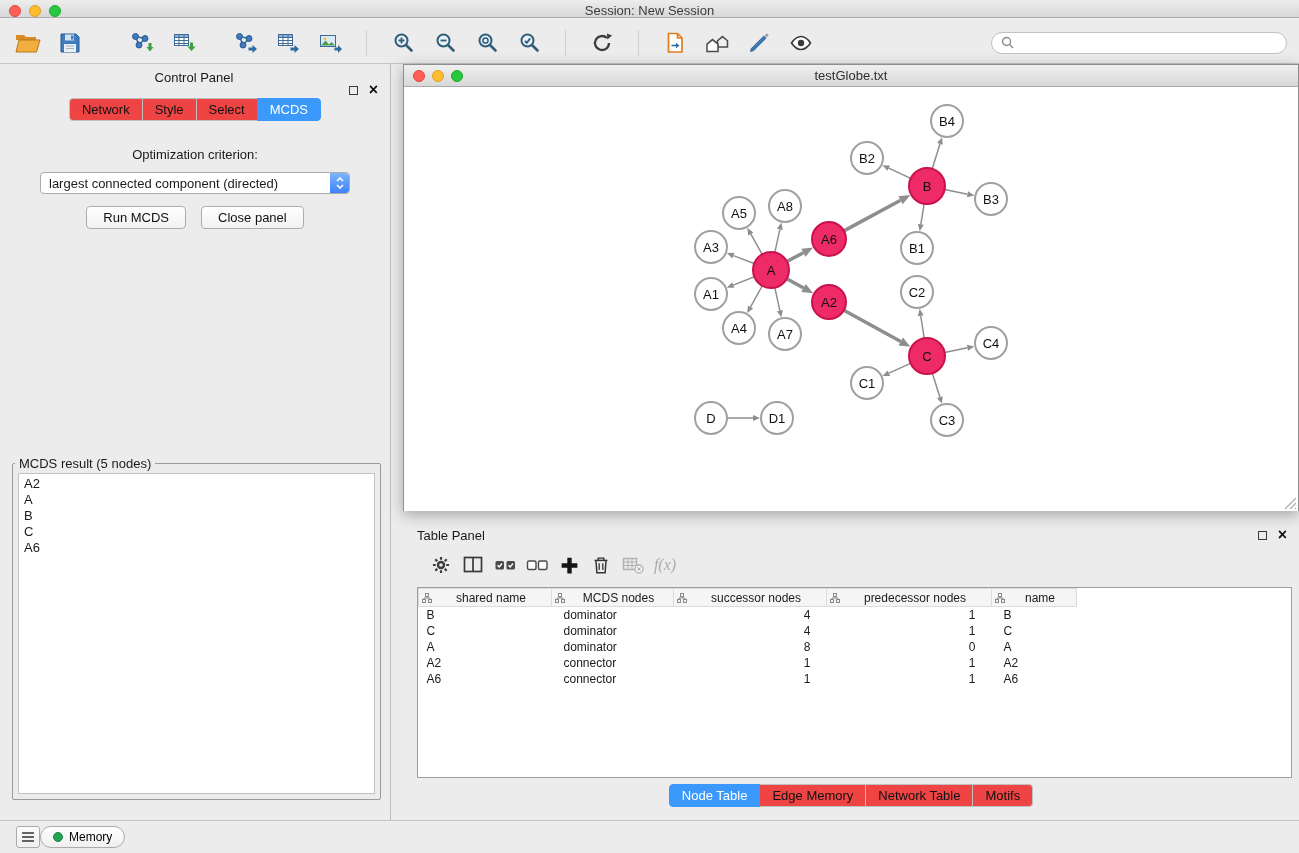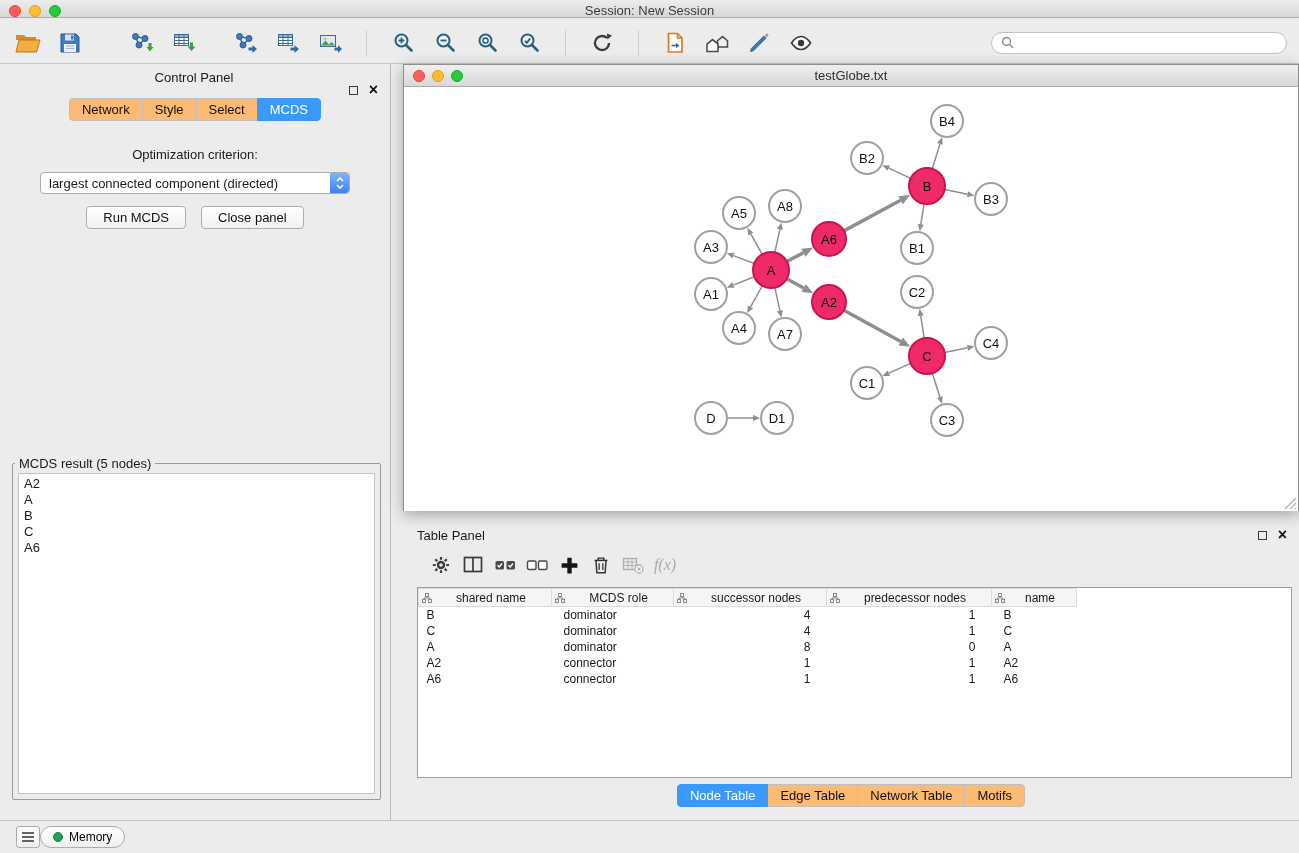--- a/index.html
+++ b/index.html
@@ -31,21 +31,21 @@
   .searchbox input{border:none;outline:none;flex:1;font-size:12px;background:transparent;}
 
   
   .control-panel{position:absolute;top:64px;left:0;width:391px;bottom:33px;
     border-right:1px solid #BDBDBD;background:#ECECEC;}
   .cp-header{height:26px;display:flex;align-items:center;padding:6px 12px 0 10px;font-size:13px;flex-direction:column;}
   .panel-btns{margin-left:auto;display:flex;gap:11px;align-items:center;}
   .float-box{width:9px;height:9px;border:1.5px solid #3A3A3A;display:inline-block;}
   .close-x{font-size:16px;font-weight:900;color:#111;line-height:10px;}
   .seg-tabs{display:flex;justify-content:center;margin-top:8px;}
-  .seg-tab{border:1px solid #BFBFBF;margin-left:-1px;padding:3px 12px;background:#fdba74;
+  .seg-tab{border:1px solid #BFBFBF;margin-left:-1px;padding:3px 12px;background:#ef4444;
     font-size:13px;color:#111;}
   .seg-tab:first-child{border-radius:4px 0 0 4px;margin-left:0;}
   .seg-tab:last-child{border-radius:0 4px 4px 0;}
   .seg-tab.active{background:#3B99FC;border-color:#3B99FC;color:#FFF;position:relative;}
   .opt-label{text-align:center;margin-top:26px;font-size:13px;}
   .dropdown{width:310px;margin:10px auto 0;height:22px;border:1px solid #ACACAC;border-radius:4px;
     background:#FFF;display:flex;align-items:center;overflow:hidden;}
   .dropdown-text{flex:1;font-size:13px;padding-left:8px;white-space:nowrap;}
   .dropdown-stepper{width:19px;align-self:stretch;
     background:linear-gradient(#7CB5FC,#3D82F7);display:flex;flex-direction:column;
@@ -516,21 +516,21 @@
                   </div>
                 </th>
               <th>
                   <div class="th-inner">
                 <svg width="10" height="10" viewBox="0 0 10 10">
                       <rect x="3.5" y="0.5" width="3" height="3" fill="none" stroke="#8A8A8A"></rect>
                       <rect x="0.5" y="6.5" width="3" height="3" fill="none" stroke="#8A8A8A"></rect>
                       <rect x="6.5" y="6.5" width="3" height="3" fill="none" stroke="#8A8A8A"></rect>
                       <path d="M5 3.5V5M2 6.5V5h6v1.5" stroke="#8A8A8A" fill="none"></path>
                     </svg>
-                <span class="th-label">MCDS role</span>
+                <span class="th-label">MCDS nodes</span>
                   </div>
                 </th>
               <th>
                   <div class="th-inner">
                 <svg width="10" height="10" viewBox="0 0 10 10">
                       <rect x="3.5" y="0.5" width="3" height="3" fill="none" stroke="#8A8A8A"></rect>
                       <rect x="0.5" y="6.5" width="3" height="3" fill="none" stroke="#8A8A8A"></rect>
                       <rect x="6.5" y="6.5" width="3" height="3" fill="none" stroke="#8A8A8A"></rect>
                       <path d="M5 3.5V5M2 6.5V5h6v1.5" stroke="#8A8A8A" fill="none"></path>
                     </svg>
@@ -595,21 +595,21 @@
                 <td class="col1">connector</td>
                 <td class="col2">1</td>
                 <td class="col3">1</td>
                 <td class="col4">A6</td>
               </tr>
             </tbody>
         </table>
       </div>
       <div class="tp-tabs seg-tabs">
         <div class="seg-tab active">Node Table</div>
-        <div class="seg-tab">Edge Table</div>
+        <div class="seg-tab">Edge Memory</div>
         <div class="seg-tab">Network Table</div>
         <div class="seg-tab">Motifs</div>
       </div>
     </div>
   </div>
 
   <div class="statusbar">
     <button class="status-left-btn">
       <svg width="14" height="12" viewBox="0 0 14 12">
         <path d="M1 2h12M1 6h12M1 10h12" stroke="#333" stroke-width="1.6"></path>

